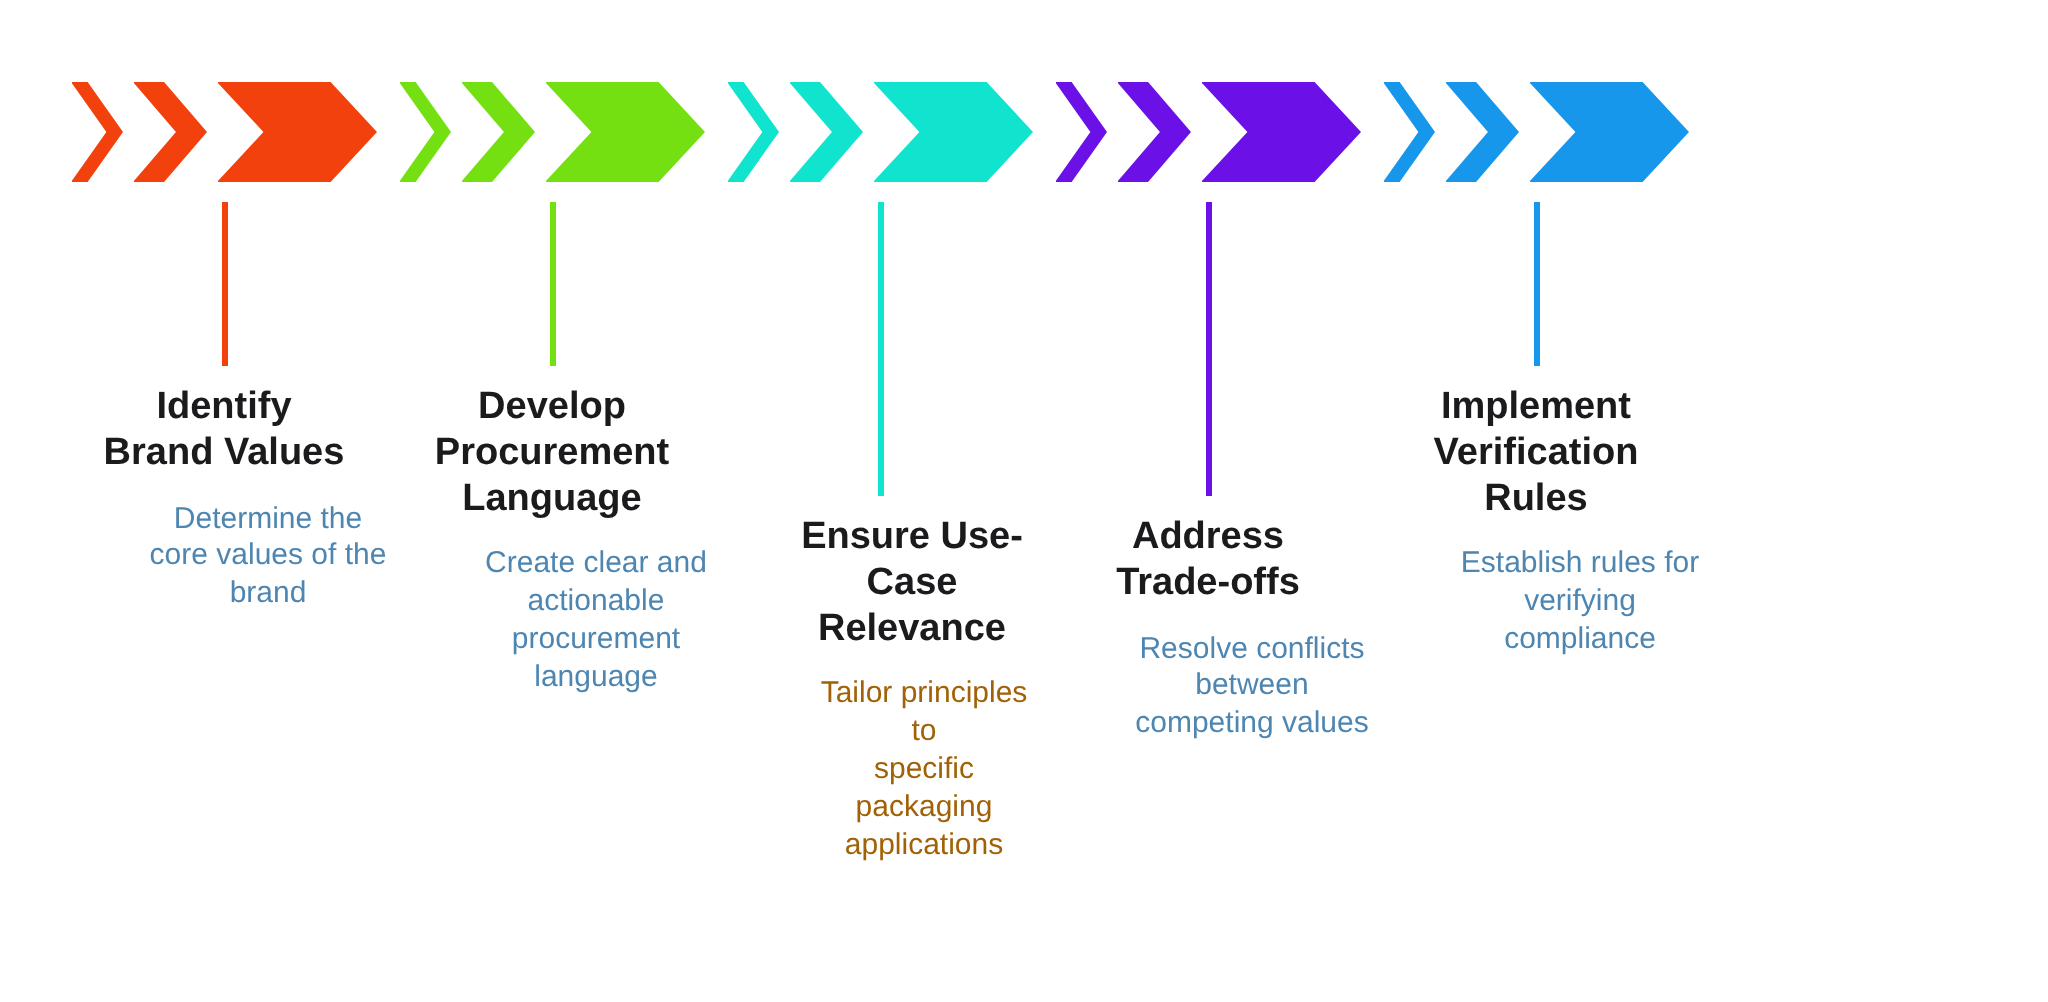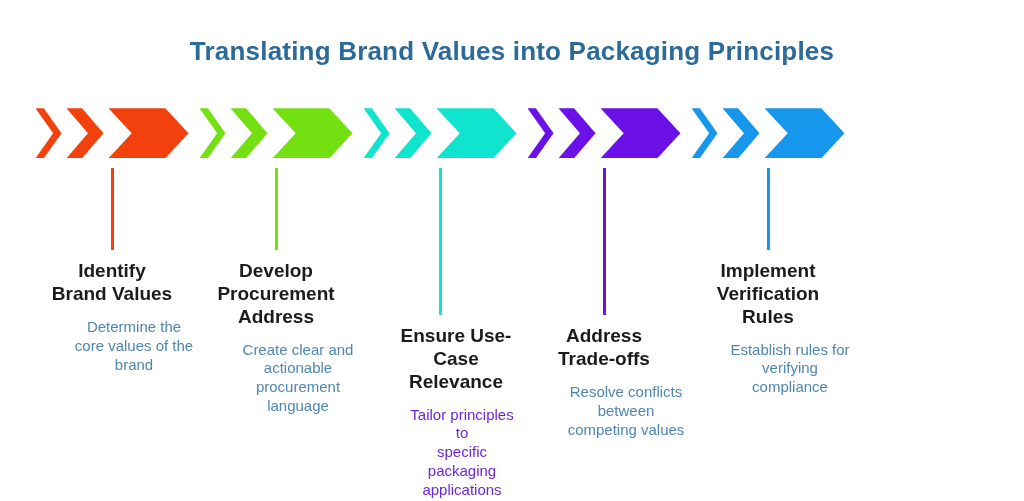--- a/index.html
+++ b/index.html
@@ -59,21 +59,20 @@
     text-align: center;
     white-space: pre-line;
     margin-left: 44px;
   }
 </style>
 </head>
 <body>
 
 <div class="canvas" style="background-color: rgb(255, 255, 255);">
 
-  <h1 class="title" style="color: rgb(44, 107, 153);">Translating Brand Values into Packaging Principles</h1>
 
   <div class="steps">
 
     <div class="step">
       <div class="arrows">
         <span class="chev small" style="background-color: rgb(243, 65, 13);"></span>
         <span class="chev medium" style="background-color: rgb(243, 65, 13);"></span>
         <span class="chev large" style="background-color: rgb(243, 65, 13);"></span>
       </div>
       <div class="connector short" style="background-color: rgb(243, 65, 13);"></div>
@@ -87,38 +86,38 @@
 
     <div class="step">
       <div class="arrows">
         <span class="chev small" style="background-color: rgb(116, 224, 18);"></span>
         <span class="chev medium" style="background-color: rgb(116, 224, 18);"></span>
         <span class="chev large" style="background-color: rgb(116, 224, 18);"></span>
       </div>
       <div class="connector short" style="background-color: rgb(116, 224, 18);"></div>
       <div class="step-title" style="color: rgb(27, 27, 29);">Develop
 Procurement
-Address</div>
+Language</div>
       <div class="step-desc" style="color: rgb(78, 134, 178);">Create clear and
 actionable
 procurement
 language</div>
     </div>
 
     <div class="step">
       <div class="arrows">
         <span class="chev small" style="background-color: rgb(16, 228, 207);"></span>
         <span class="chev medium" style="background-color: rgb(16, 228, 207);"></span>
         <span class="chev large" style="background-color: rgb(16, 228, 207);"></span>
       </div>
       <div class="connector long" style="background-color: rgb(16, 228, 207);"></div>
       <div class="step-title" style="color: rgb(27, 27, 29); margin-left: 32px;">Ensure Use-
 Case
 Relevance</div>
-      <div class="step-desc" style="color: #6d28d9;">Tailor principles to
+      <div class="step-desc" style="color: #a16207;">Tailor principles to
 specific packaging
 applications</div>
     </div>
 
     <div class="step">
       <div class="arrows">
         <span class="chev small" style="background-color: rgb(107, 16, 230);"></span>
         <span class="chev medium" style="background-color: rgb(107, 16, 230);"></span>
         <span class="chev large" style="background-color: rgb(107, 16, 230);"></span>
       </div>

